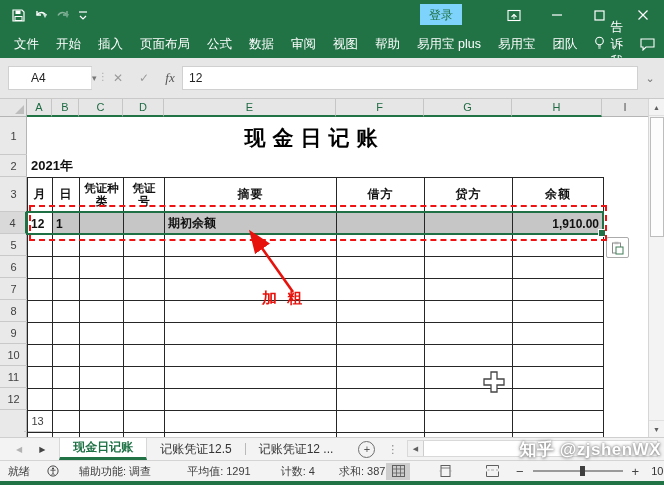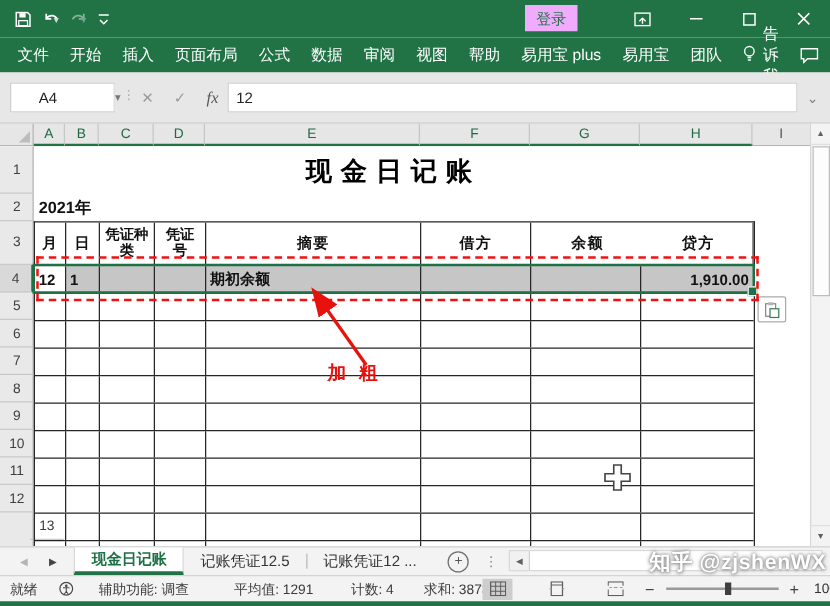--- a/index.html
+++ b/index.html
@@ -6,21 +6,21 @@
   .window{position:relative;width:664px;height:485px;background:#fff;overflow:hidden;
     font-family:"Liberation Sans","DejaVu Sans",sans-serif;-webkit-font-smoothing:antialiased;}
   
   .titlebar{position:absolute;top:0;left:0;right:0;height:30px;background:#217346;color:#fff;}
   .qat{position:absolute;left:12px;top:0;height:30px;display:flex;align-items:center;gap:9px;}
   .qat svg{display:block;}
   .qat .mini-dd{font-size:8px;color:#cfe3d8;margin-left:-5px;}
   .dim{opacity:.45;}
   .win-title{position:absolute;left:0;right:150px;top:0;height:30px;line-height:30px;text-align:center;
     font-size:13px;color:#fff;white-space:nowrap;}
-  .login-btn{position:absolute;left:420px;top:4px;width:42px;height:21px;background:#f0abfc;color:#217346;
+  .login-btn{position:absolute;left:420px;top:4px;width:42px;height:21px;background:#7dd3fc;color:#217346;
     font-size:12px;line-height:21px;text-align:center;border:none;cursor:default;}
   .win-controls{position:absolute;right:0;top:0;height:30px;display:flex;}
   .win-controls .wc{width:43px;height:30px;display:flex;align-items:center;justify-content:center;color:#fff;}
   
   .ribbonbar{position:absolute;top:30px;left:0;right:0;height:28px;background:#217346;display:flex;
     align-items:center;gap:17px;padding:0 14px;color:#fff;font-size:12.5px;box-sizing:border-box;}
   .ribbonbar .rtab{white-space:nowrap;}
   .tellme{display:flex;align-items:center;gap:5px;}
   .comment-btn{margin-left:auto;display:flex;align-items:center;}
   
@@ -267,22 +267,22 @@
     <div class="year-label">2021年</div>
 
     <div class="xtable">
       <div class="trow hdr">
         <span class="tc cw0">月</span>
         <span class="tc cw1">日</span>
         <span class="tc cw2 small">凭证种类</span>
         <span class="tc cw3 small">凭证号</span>
         <span class="tc cw4">摘要</span>
         <span class="tc cw5">借方</span>
+        <span class="tc cw6">贷方</span>
         <span class="tc cw7">余额</span>
-        <span class="tc cw6">贷方</span>
       </div>
       <div class="trow sel">
         <span class="tc cw0 alignl">12</span>
         <span class="tc cw1 alignl">1</span>
         <span class="tc cw2"></span>
         <span class="tc cw3"></span>
         <span class="tc cw4 alignl">期初余额</span>
         <span class="tc cw5"></span>
         <span class="tc cw6"></span>
         <span class="tc cw7 alignr">1,910.00</span>

